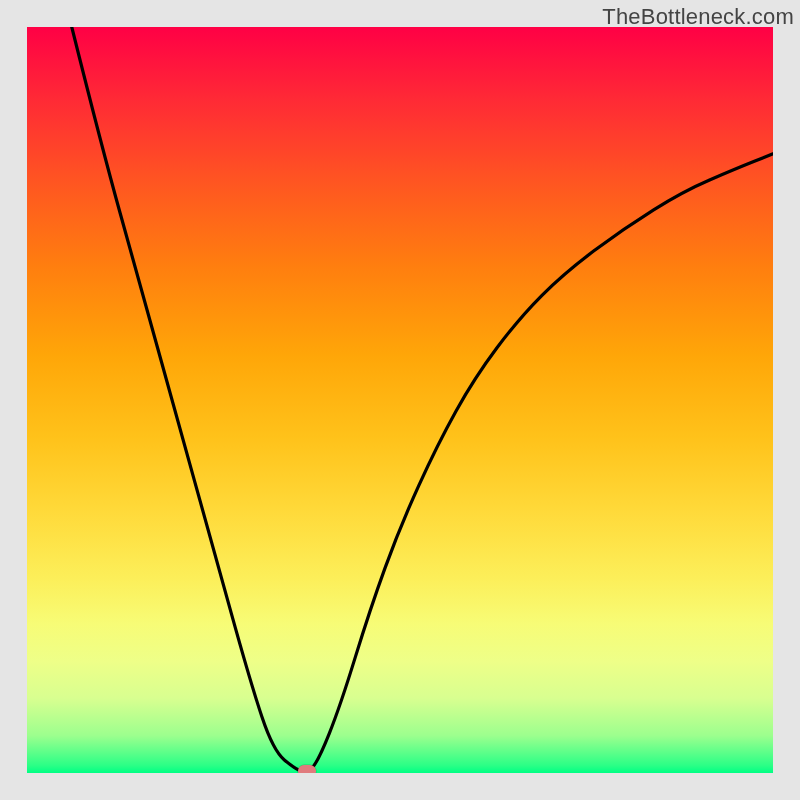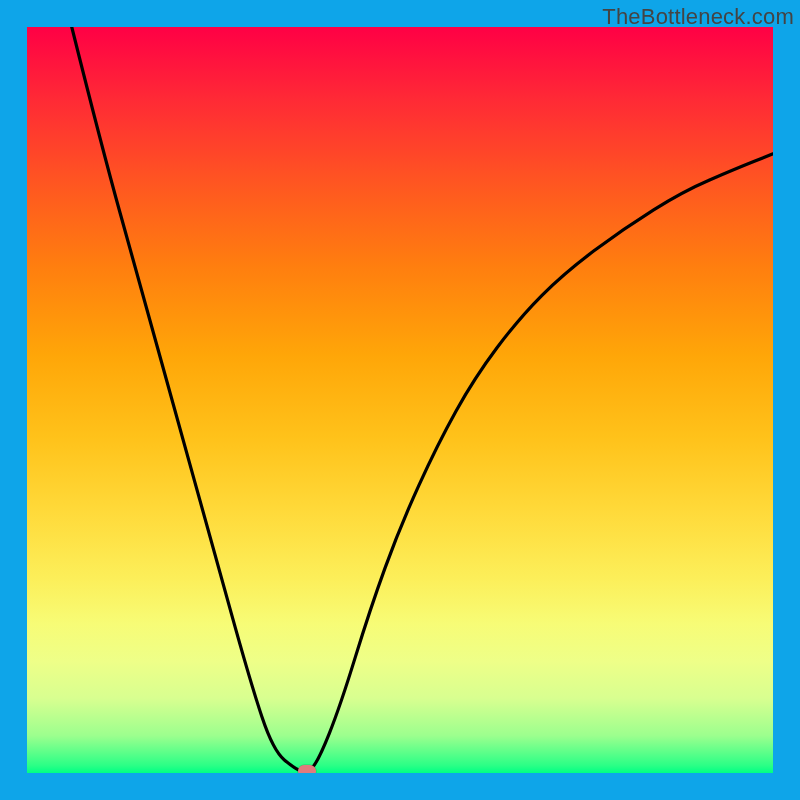--- a/index.html
+++ b/index.html
@@ -8,21 +8,21 @@
     width: 800px;
     height: 800px;
     overflow: hidden;
     background: #000;
     font-family: Arial, Helvetica, sans-serif;
   }
   .frame {
     position: relative;
     width: 800px;
     height: 800px;
-    background: #0ea5e9;
+    background: #e5e5e5;
   }
   .plot {
     position: absolute;
     left: 27px;
     top: 27px;
     width: 746px;
     height: 746px;
     overflow: hidden;
   }
   .gradient {

